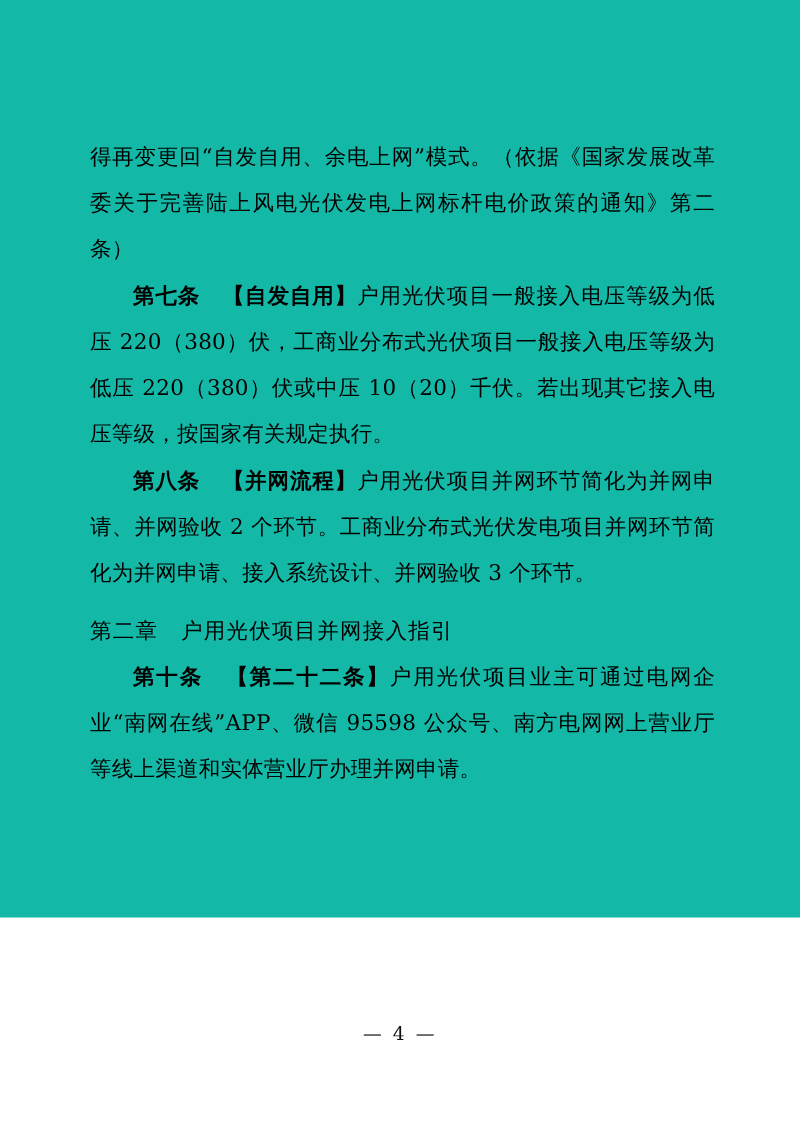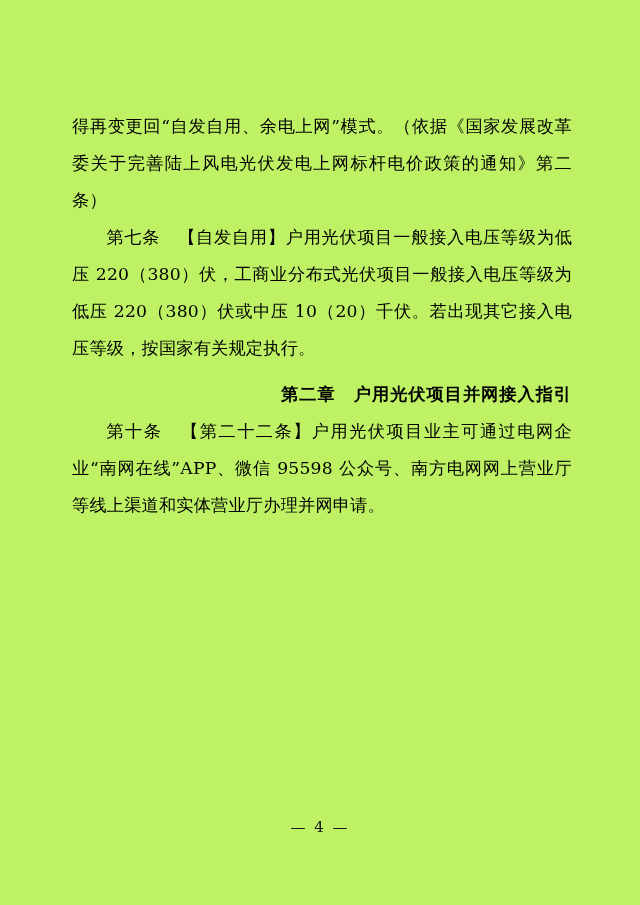--- a/index.html
+++ b/index.html
@@ -10,49 +10,49 @@
     width: 640px;
     height: 905px;
     background: #ffffff;
     font-family: "DejaVu Serif", "Liberation Serif", serif;
     color: #000000;
     overflow: hidden;
   }
   .page {
     position: relative;
     width: 640px;
-    height: 905px;
-    background: #bef264;
+    height: 734px;
+    background: #14b8a6;
     box-sizing: border-box;
   }
   .content {
     position: absolute;
     left: 72px;
     top: 108px;
     width: 500px;
   }
   .para {
     font-size: 17.2px;
     line-height: 37px;
     text-align: justify;
     text-justify: inter-ideograph;
     margin: 0;
     letter-spacing: 0.2px;
   }
   .indent {
     text-indent: 2em;
   }
   .bold {
-    font-weight: normal;
+    font-weight: bold;
   }
   .heading {
     font-size: 17.2px;
     line-height: 37px;
-    text-align: right;
-    font-weight: bold;
+    text-align: left;
+    font-weight: normal;
     margin: 0;
     letter-spacing: 1px;
   }
   .spacer-sm {
     height: 9px;
   }
   .footer {
     position: absolute;
     left: 0;
     right: 0;
@@ -72,20 +72,23 @@
 
     <p class="para">
       <span>得再变更回“自发自用、余电上网”模式。（依据《国家发展改革委关于完善陆上风电光伏发电上网标杆电价政策的通知》第二条）</span>
     </p>
 
 
     <p class="para indent">
       <span class="bold">第七条</span><span>　</span><span class="bold">【自发自用】</span><span>户用光伏项目一般接入电压等级为低压 220（380）伏，工商业分布式光伏项目一般接入电压等级为低压 220（380）伏或中压 10（20）千伏。若出现其它接入电压等级，按国家有关规定执行。</span>
     </p>
 
+    <p class="para indent">
+      <span class="bold">第八条</span><span>　</span><span class="bold">【并网流程】</span><span>户用光伏项目并网环节简化为并网申请、并网验收 2 个环节。工商业分布式光伏发电项目并网环节简化为并网申请、接入系统设计、并网验收 3 个环节。</span>
+    </p>
 
 
     <div class="spacer-sm"></div>
 
     <p class="heading">第二章　户用光伏项目并网接入指引</p>
 
     <p class="para indent">
       <span class="bold">第十条</span><span>　</span><span class="bold">【第二十二条】</span><span>户用光伏项目业主可通过电网企业“南网在线”APP、微信 95598 公众号、南方电网网上营业厅等线上渠道和实体营业厅办理并网申请。</span>
     </p>
 

